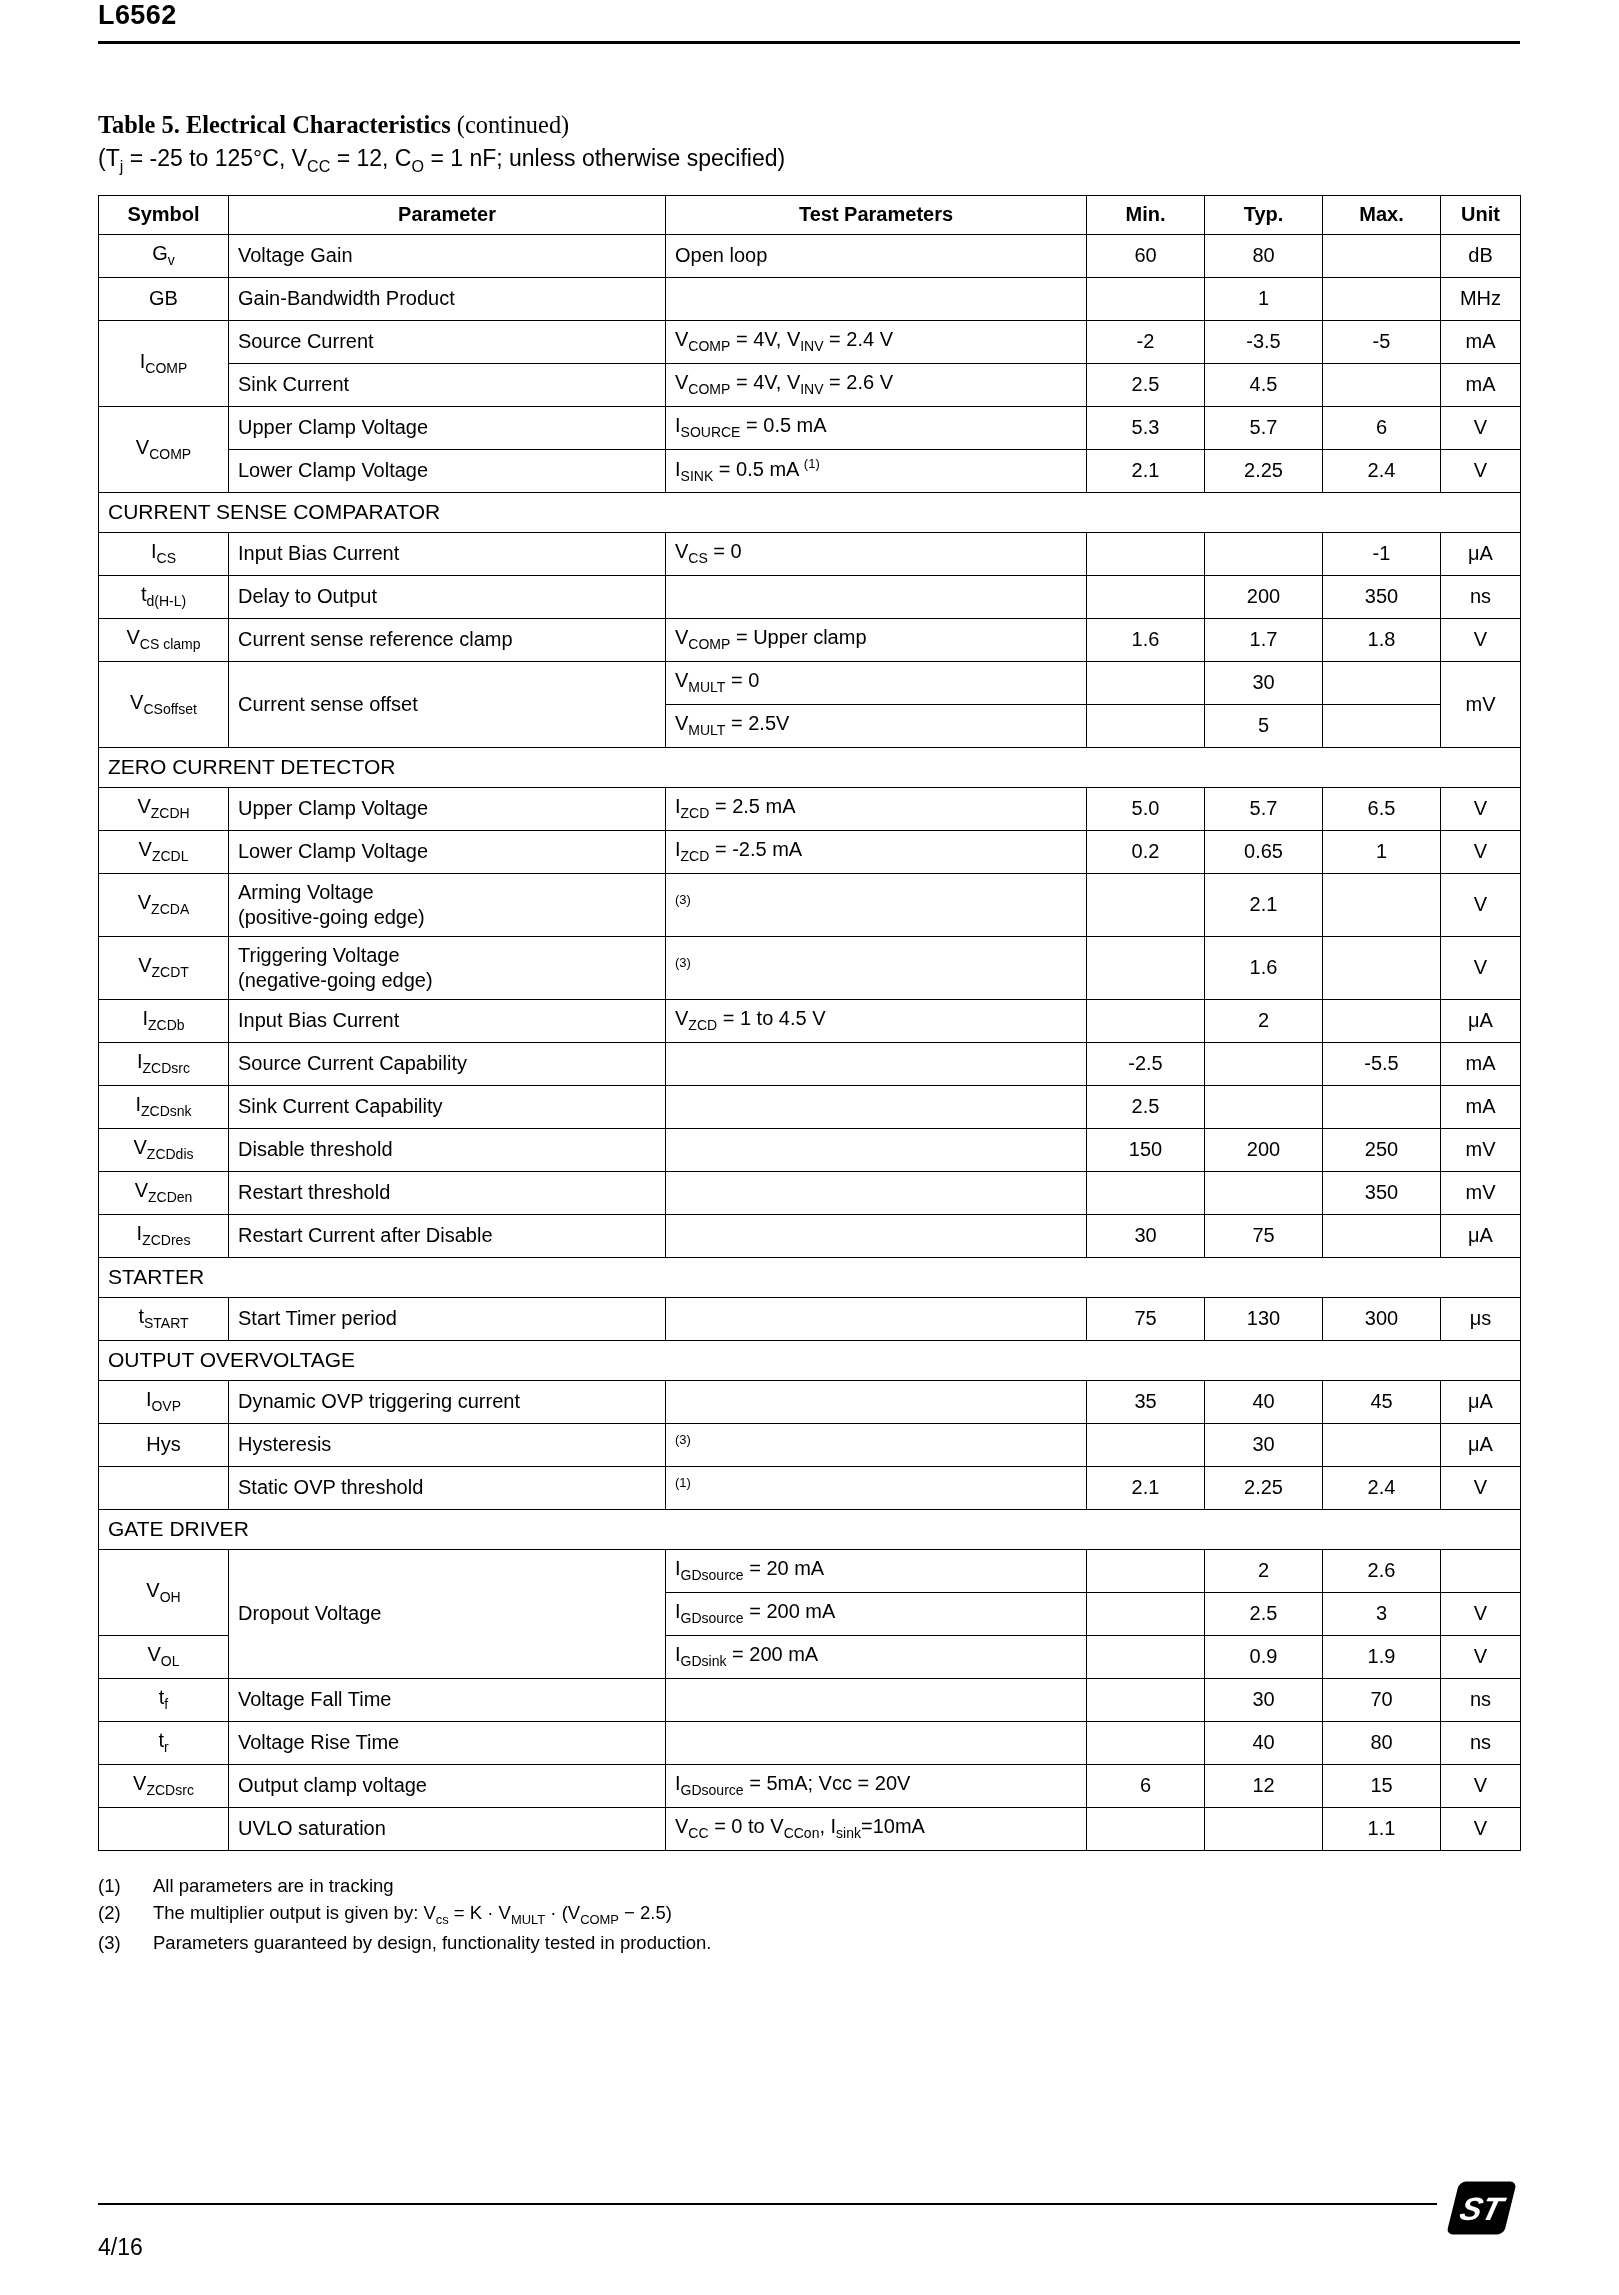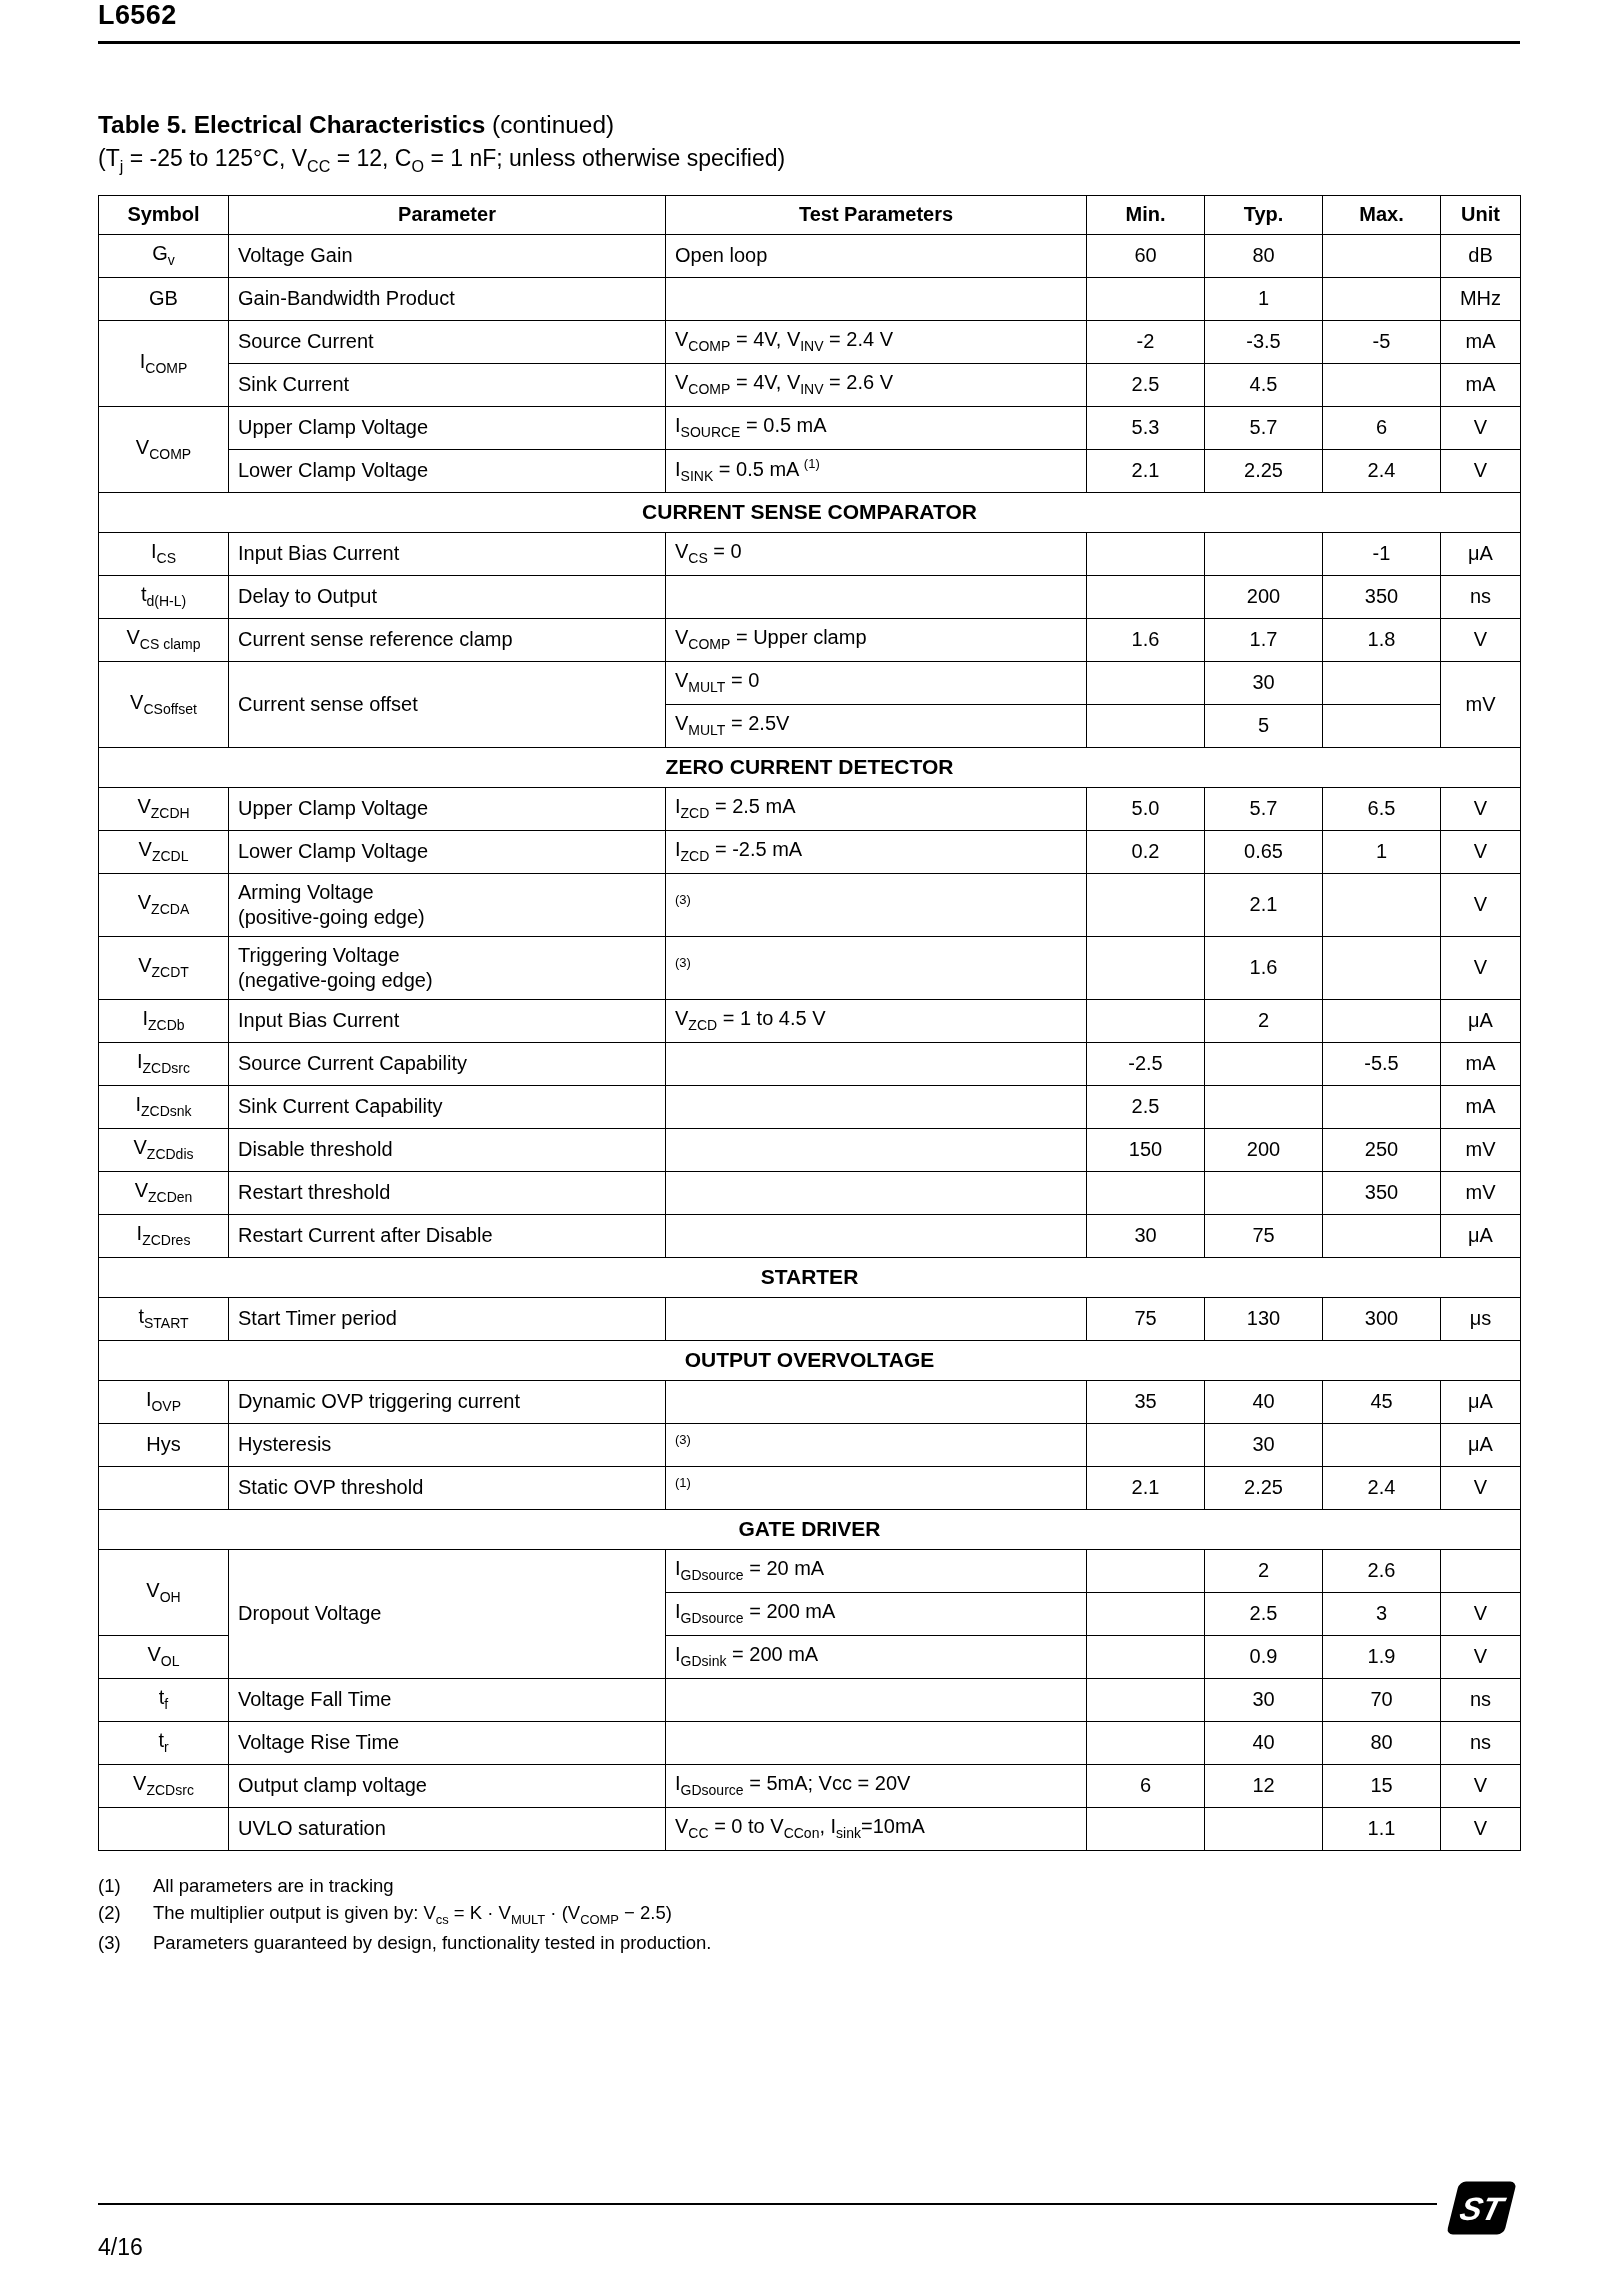--- a/index.html
+++ b/index.html
@@ -24,20 +24,21 @@
   }
   .doc-number {
     font-size: 27px;
     font-weight: bold;
     letter-spacing: 0.4px;
   }
   .title-block {
     margin-top: 65px;
     font-size: 24.4px;
     line-height: 1.3;
+    font-family: Liberation Serif, serif;
   }
   .title-bold { font-weight: bold; }
   .subtitle {
     margin-top: 3px;
     font-size: 23px;
     line-height: 1.3;
   }
   table.ec {
     border-collapse: collapse;
     table-layout: fixed;
@@ -54,22 +55,22 @@
     vertical-align: middle;
     height: 43px;
     overflow: hidden;
   }
   table.ec th {
     font-weight: bold;
     height: 39px;
   }
   table.ec td.al { text-align: left; }
   table.ec td.section {
-    text-align: center;
-    font-weight: bold;
+    text-align: left;
+    font-weight: normal;
     font-size: 21px;
     height: 40px;
   }
   sub { font-size: 70%; }
   sup { font-size: 65%; }
   .footnotes {
     margin-top: 21px;
     font-size: 18.5px;
   }
   .footnote {

